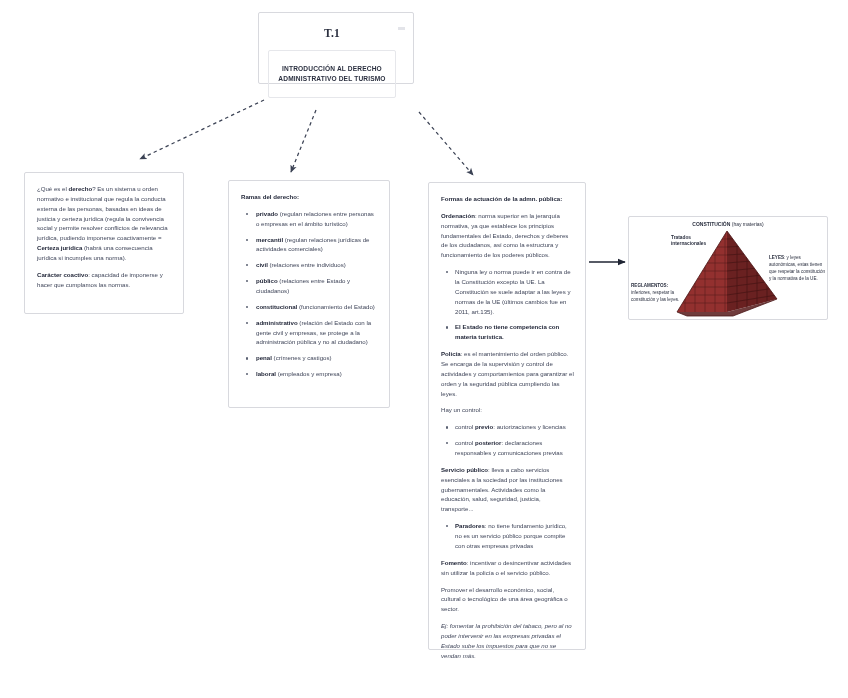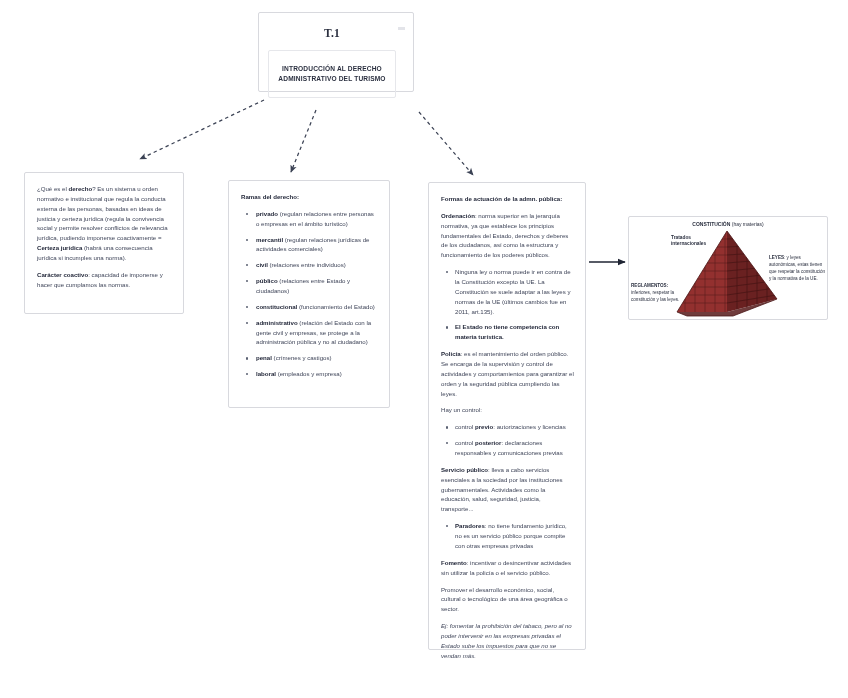--- a/index.html
+++ b/index.html
@@ -25,21 +25,21 @@
     background: #ffffff;
     border: 1px solid #d8d9de;
     border-radius: 2px;
   }
 
   
   #title-node {
     left: 258px;
     top: 12px;
     width: 156px;
-    height: 80px;
+    height: 72px;
     padding: 8px 17px 9px 9px;
   }
   #title-node .t-code {
     text-align: center;
     font-family: "Liberation Serif", serif;
     font-weight: bold;
     font-size: 11.5px;
     letter-spacing: .2px;
     color: #2b3040;
     margin: 6px 0 0 0;

